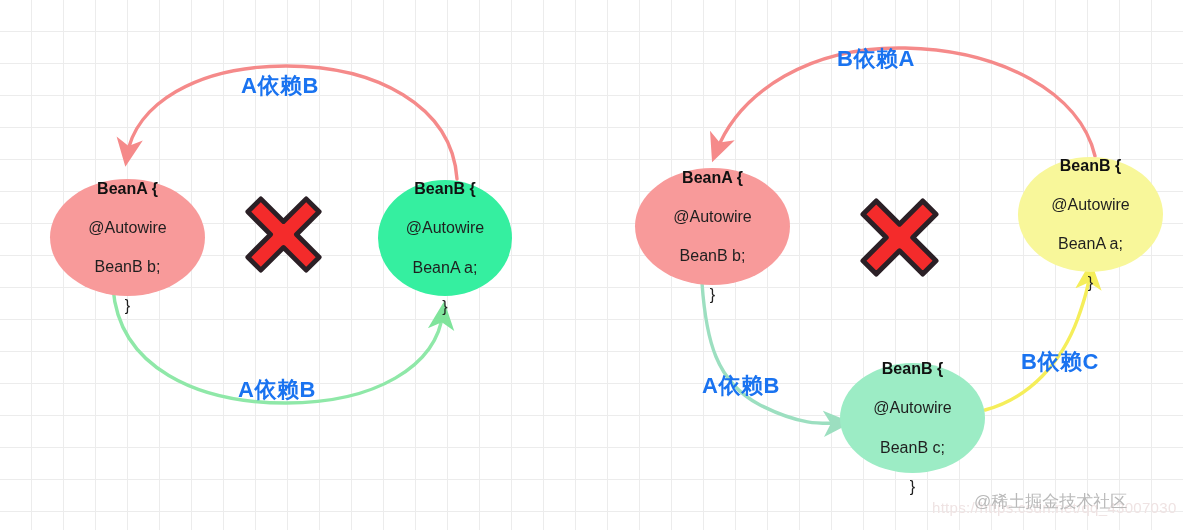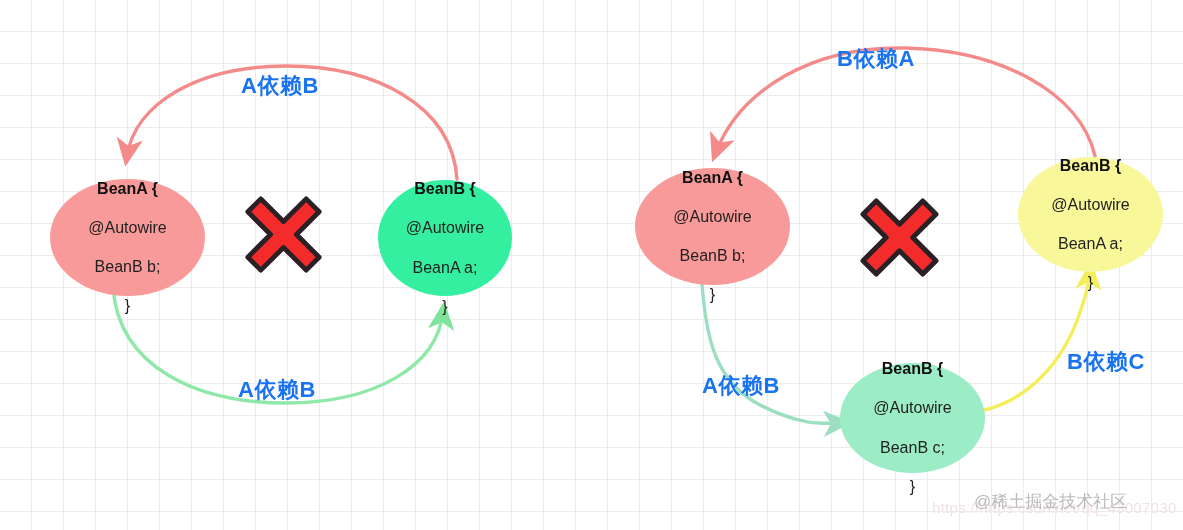--- a/index.html
+++ b/index.html
@@ -148,21 +148,21 @@
       <span>@Autowire</span><br>
       <span>BeanA a;</span><br>
       <span>}</span>
     </span>
   </div>
 
   <div class="edge-label" style="left:241px; top:71px;">A依赖B</div>
   <div class="edge-label" style="left:238px; top:375px;">A依赖B</div>
   <div class="edge-label" style="left:837px; top:44px;">B依赖A</div>
   <div class="edge-label" style="left:702px; top:371px;">A依赖B</div>
-  <div class="edge-label" style="left:1021px; top:347px;margin-left:46px;">B依赖C</div>
+  <div class="edge-label" style="left:1021px; top:347px;">B依赖C</div>
 
   <svg class="xmark" style="left:243px; top:194px;" width="81" height="81" viewBox="0 0 100 100" xmlns="http://www.w3.org/2000/svg">
     <path d="M22,6 L50,34 L78,6 L94,22 L66,50 L94,78 L78,94 L50,66 L22,94 L6,78 L34,50 L6,22 Z" fill="#f42b2b" stroke="#2b2026" stroke-width="6" stroke-linejoin="round"></path>
   </svg>
 
   <svg class="xmark" style="left:858px; top:196px;" width="83" height="83" viewBox="0 0 100 100" xmlns="http://www.w3.org/2000/svg">
     <path d="M22,6 L50,34 L78,6 L94,22 L66,50 L94,78 L78,94 L50,66 L22,94 L6,78 L34,50 L6,22 Z" fill="#f42b2b" stroke="#2b2026" stroke-width="6" stroke-linejoin="round"></path>
   </svg>
 
   <div class="watermark-url" style="left:932px; top:499px;">https://https.csdn.net/qq_43007030</div>

